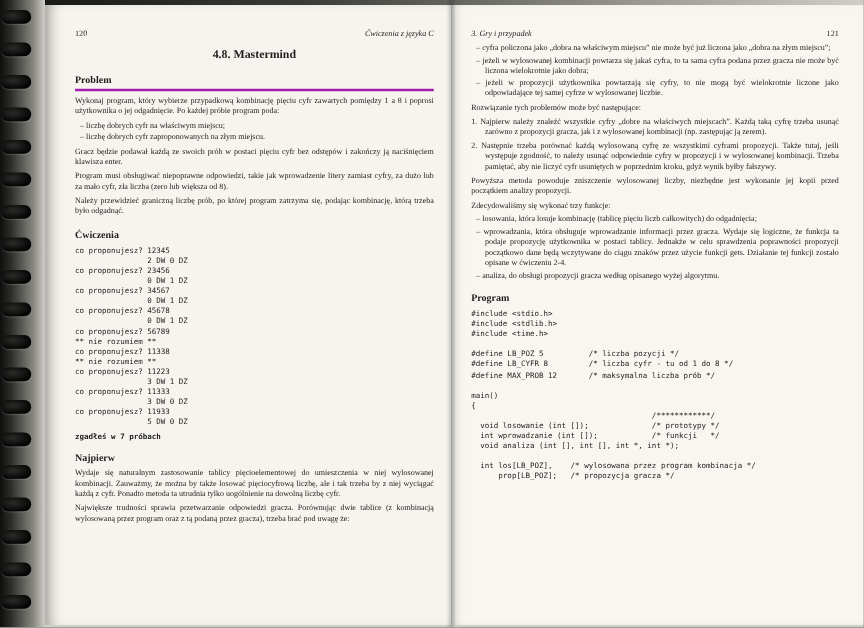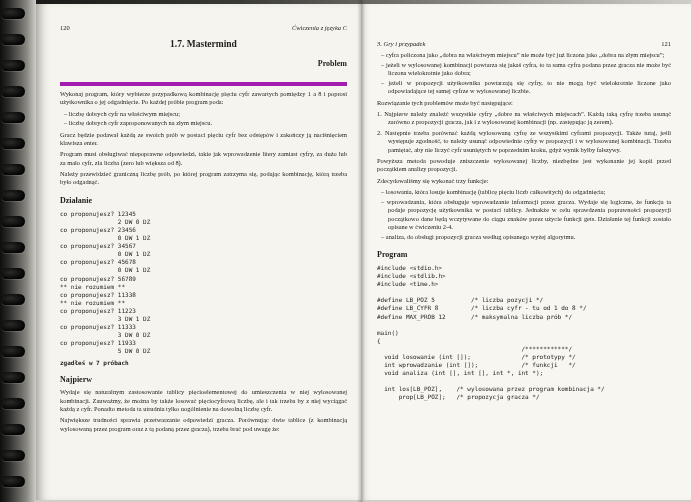--- a/index.html
+++ b/index.html
@@ -12,26 +12,26 @@
   .coil{position:absolute;left:1px;width:24px;height:11px;border-radius:6px;
         background:radial-gradient(ellipse at 40% 40%,#2b2b29 0%,#050505 70%);
         box-shadow:0 1px 1px rgba(255,255,255,.15);}
   .gutter{position:absolute;left:357px;top:0;width:8px;height:100%;
         background:linear-gradient(90deg,rgba(0,0,0,0),rgba(0,0,0,.20) 50%,rgba(0,0,0,0));z-index:5;}
   .page{position:absolute;top:4px;height:496px;background:#f6f4ee;}
   .page-left{left:36px;width:325px;box-shadow:inset 10px 0 12px -8px rgba(0,0,0,.45);
         padding:20px 14px 6px 24px;box-sizing:border-box;}
   .page-right{left:361px;width:330px;background:#f8f6f0;
         box-shadow:inset 7px 0 9px -6px rgba(0,0,0,.28);
-        padding:36px 20px 6px 16px;box-sizing:border-box;}
+        padding:20px 20px 6px 16px;box-sizing:border-box;}
   .running-head{display:flex;justify-content:space-between;font-size:6.5px;margin-bottom:4px;}
   .rh-italic{font-style:italic;}
   .chapter-title{text-align:center;font-weight:bold;font-size:9.5px;margin:8px 0 10px;}
   .h-sec{font-weight:bold;font-size:8px;margin:9px 0 4px;}
-  .h-sec.ruled{border-bottom:4px solid #a21caf;padding-bottom:14px;text-align:right;}
+  .h-sec.ruled{border-bottom:2px solid #a21caf;padding-bottom:3px;}
   .para{font-size:6.4px;line-height:1.3;text-align:justify;margin:3px 0;}
   .blist{margin:2px 0;}
   .blist .li{font-size:6.4px;line-height:1.3;text-align:justify;
         padding-left:11px;text-indent:-7px;margin:1.5px 0;}
   .nlist .li{font-size:6.4px;line-height:1.3;text-align:justify;
         padding-left:11px;text-indent:-11px;margin:2.5px 0;}
   .mono{font-family:"DejaVu Sans Mono","Liberation Mono",monospace;
         font-size:6px;line-height:1.35;white-space:pre;margin:5px 0 4px;}
   .mono > div{min-height:8px;}
   .mono-final{font-family:"DejaVu Sans Mono","Liberation Mono",monospace;
@@ -67,33 +67,33 @@
     </div>
   <div class="gutter"></div>
   <div class="artifact"></div>
 
   <div class="page page-left">
     <div class="running-head">
       <span>120</span>
       <span class="rh-italic">Ćwiczenia z języka C</span>
     </div>
 
-    <div class="chapter-title">1.7. Mastermind</div>
+    <div class="chapter-title">4.8. Mastermind</div>
 
     <div class="h-sec ruled">Problem</div>
     <div class="para">Wykonaj program, który wybierze przypadkową kombinację pięciu cyfr zawartych pomiędzy 1 a 8 i poprosi użytkownika o jej odgadnięcie. Po każdej próbie program poda:</div>
     <div class="blist">
         <div class="li">– liczbę dobrych cyfr na właściwym miejscu;</div>
         <div class="li">– liczbę dobrych cyfr zaproponowanych na złym miejscu.</div>
       </div>
     <div class="para">Gracz będzie podawał każdą ze swoich prób w postaci pięciu cyfr bez odstępów i zakończy ją naciśnięciem klawisza enter.</div>
     <div class="para">Program musi obsługiwać niepoprawne odpowiedzi, takie jak wprowadzenie litery zamiast cyfry, za dużo lub za mało cyfr, zła liczba (zero lub większa od 8).</div>
     <div class="para">Należy przewidzieć graniczną liczbę prób, po której program zatrzyma się, podając kombinację, którą trzeba było odgadnąć.</div>
 
-    <div class="h-sec">Działanie</div>
+    <div class="h-sec">Ćwiczenia</div>
     <div class="mono"><div>co proponujesz? 12345</div><div>                2 DW 0 DZ</div><div>co proponujesz? 23456</div><div>                0 DW 1 DZ</div><div>co proponujesz? 34567</div><div>                0 DW 1 DZ</div><div>co proponujesz? 45678</div><div>                0 DW 1 DZ</div><div>co proponujesz? 56789</div><div>** nie rozumiem **</div><div>co proponujesz? 11338</div><div>** nie rozumiem **</div><div>co proponujesz? 11223</div><div>                3 DW 1 DZ</div><div>co proponujesz? 11333</div><div>                3 DW 0 DZ</div><div>co proponujesz? 11933</div><div>                5 DW 0 DZ</div></div>
     <div class="mono-final">zgadłeś w 7 próbach</div>
 
     <div class="h-sec">Najpierw</div>
     <div class="para">Wydaje się naturalnym zastosowanie tablicy pięcioelementowej do umieszczenia w niej wylosowanej kombinacji. Zauważmy, że można by także losować pięciocyfrową liczbę, ale i tak trzeba by z niej wyciągać każdą z cyfr. Ponadto metoda ta utrudnia tylko uogólnienie na dowolną liczbę cyfr.</div>
     <div class="para">Największe trudności sprawia przetwarzanie odpowiedzi gracza. Porównując dwie tablice (z kombinacją wylosowaną przez program oraz z tą podaną przez gracza), trzeba brać pod uwagę że:</div>
   </div>
 
   <div class="page page-right">
     <div class="running-head">

